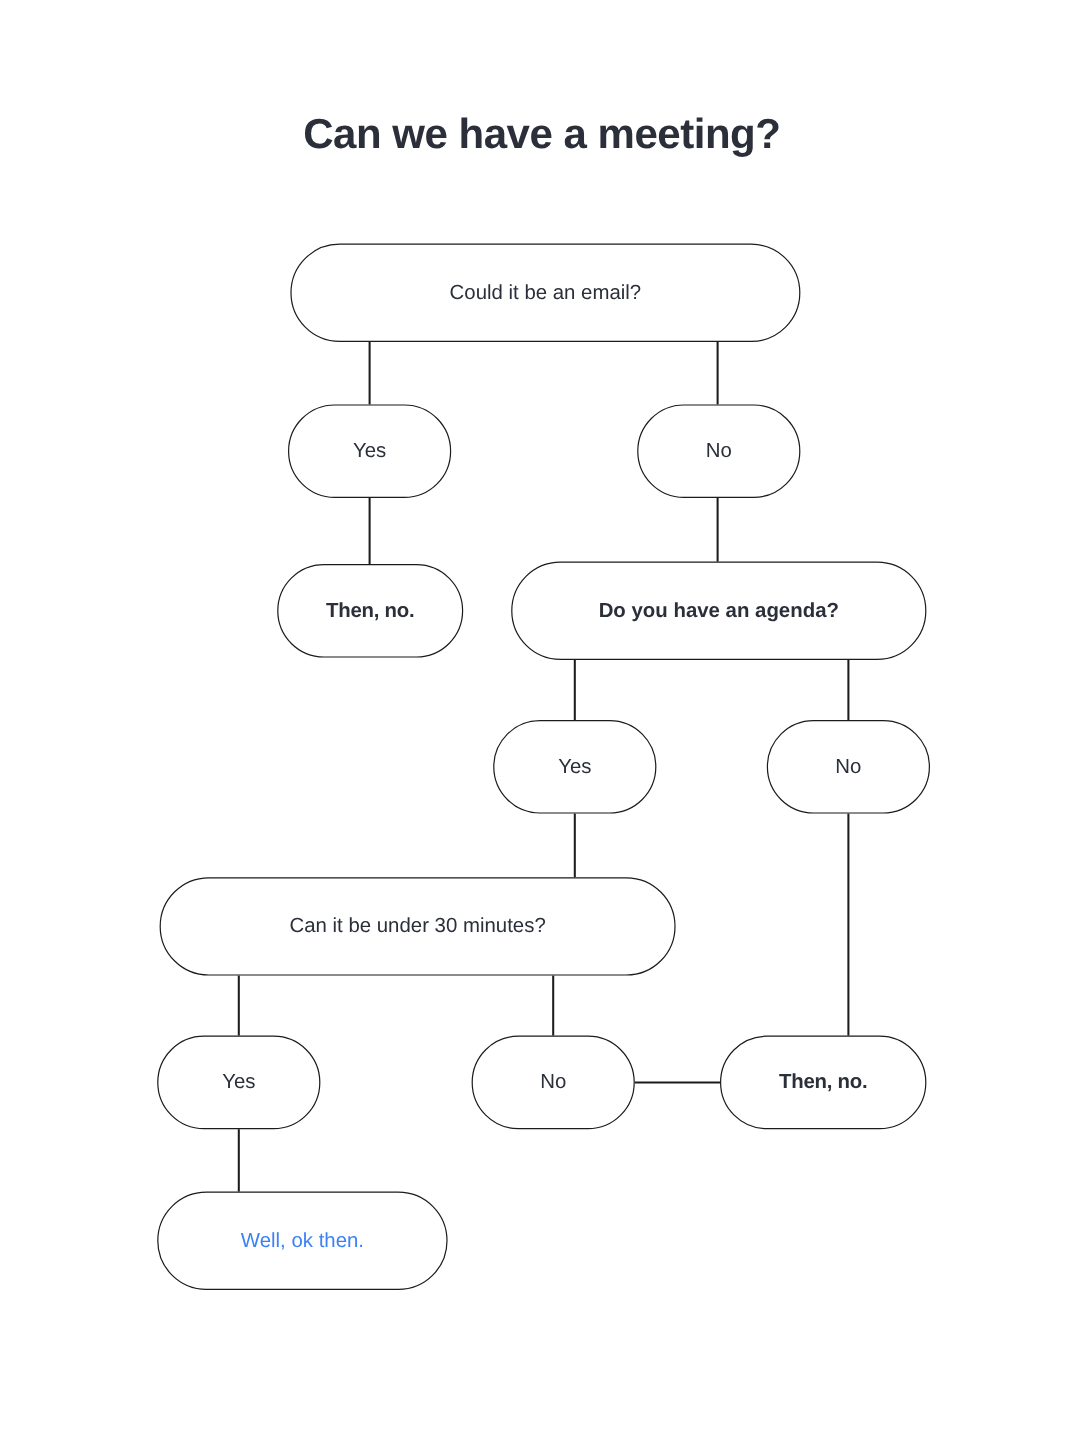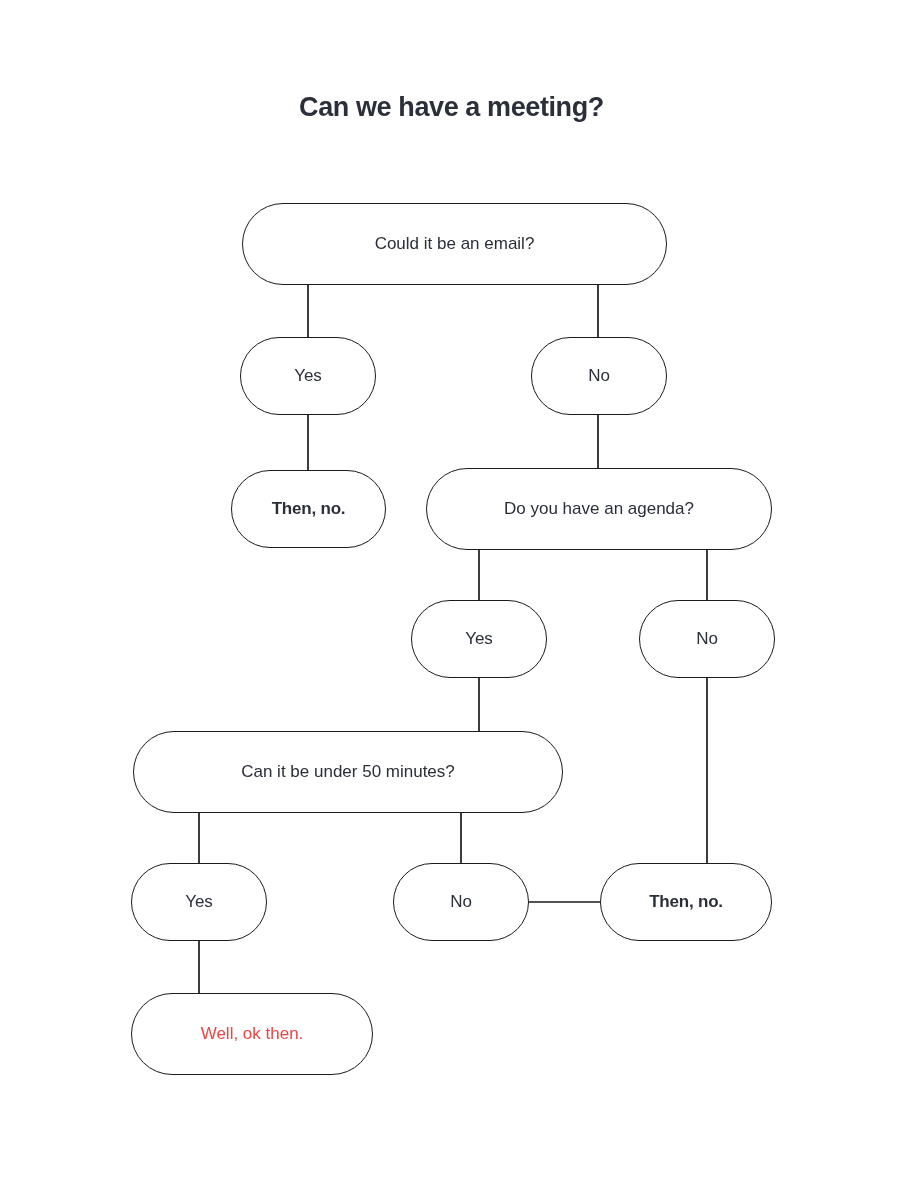--- a/index.html
+++ b/index.html
@@ -17,21 +17,21 @@
     height: 1200px;
     background: #ffffff;
     overflow: hidden;
   }
   #chart-title {
     position: absolute;
     left: 0;
     top: 92px;
     width: 903px;
     text-align: center;
-    font-size: 27px;
+    font-size: 35px;
     font-weight: bold;
     color: #2b2f3a;
     letter-spacing: -0.4px;
     line-height: 1.15;
   }
   .edges {
     position: absolute;
     left: 0;
     top: 0;
     width: 903px;
@@ -92,39 +92,39 @@
       </div>
       <div class="node" style="left: 240px; top: 337px; width: 136px; height: 78px; border-radius: 39px; border-color: rgb(27, 27, 31); background: rgb(255, 255, 255); color: rgb(43, 47, 58);">
         <span class="node-label">Yes</span>
       </div>
       <div class="node" style="left: 531px; top: 337px; width: 136px; height: 78px; border-radius: 39px; border-color: rgb(27, 27, 31); background: rgb(255, 255, 255); color: rgb(43, 47, 58);">
         <span class="node-label">No</span>
       </div>
       <div class="node terminal" style="left: 231px; top: 470px; width: 155px; height: 78px; border-radius: 39px; border-color: rgb(27, 27, 31); background: rgb(255, 255, 255); color: rgb(43, 47, 58); font-weight: bold;">
         <span class="node-label">Then, no.</span>
       </div>
-      <div class="node" style="left: 426px; top: 468px; width: 346px; height: 82px; border-radius: 41px; border-color: rgb(27, 27, 31); background: rgb(255, 255, 255); color: rgb(43, 47, 58);">
+      <div class="node" style="left: 426px; top: 468px; width: 346px; height: 82px; border-radius: 41px; border-color: rgb(27, 27, 31); background: rgb(255, 255, 255); color: rgb(43, 47, 58); font-weight: bold;">
         <span class="node-label">Do you have an agenda?</span>
       </div>
       <div class="node" style="left: 411px; top: 600px; width: 136px; height: 78px; border-radius: 39px; border-color: rgb(27, 27, 31); background: rgb(255, 255, 255); color: rgb(43, 47, 58);">
         <span class="node-label">Yes</span>
       </div>
       <div class="node" style="left: 639px; top: 600px; width: 136px; height: 78px; border-radius: 39px; border-color: rgb(27, 27, 31); background: rgb(255, 255, 255); color: rgb(43, 47, 58);">
         <span class="node-label">No</span>
       </div>
       <div class="node" style="left: 133px; top: 731px; width: 430px; height: 82px; border-radius: 41px; border-color: rgb(27, 27, 31); background: rgb(255, 255, 255); color: rgb(43, 47, 58);">
-        <span class="node-label">Can it be under 50 minutes?</span>
+        <span class="node-label">Can it be under 30 minutes?</span>
       </div>
       <div class="node" style="left: 131px; top: 863px; width: 136px; height: 78px; border-radius: 39px; border-color: rgb(27, 27, 31); background: rgb(255, 255, 255); color: rgb(43, 47, 58);">
         <span class="node-label">Yes</span>
       </div>
       <div class="node" style="left: 393px; top: 863px; width: 136px; height: 78px; border-radius: 39px; border-color: rgb(27, 27, 31); background: rgb(255, 255, 255); color: rgb(43, 47, 58);">
         <span class="node-label">No</span>
       </div>
       <div class="node terminal" style="left: 600px; top: 863px; width: 172px; height: 78px; border-radius: 39px; border-color: rgb(27, 27, 31); background: rgb(255, 255, 255); color: rgb(43, 47, 58); font-weight: bold;">
         <span class="node-label">Then, no.</span>
       </div>
-      <div class="node" style="left: 131px; top: 993px; width: 242px; height: 82px; border-radius: 41px; border-color: rgb(27, 27, 31); background: rgb(255, 255, 255); color: #ef4444;">
+      <div class="node" style="left: 131px; top: 993px; width: 242px; height: 82px; border-radius: 41px; border-color: rgb(27, 27, 31); background: rgb(255, 255, 255); color: #3b82f6;">
         <span class="node-label">Well, ok then.</span>
       </div>
     </div>
 
 </div>
 
 </body></html>

